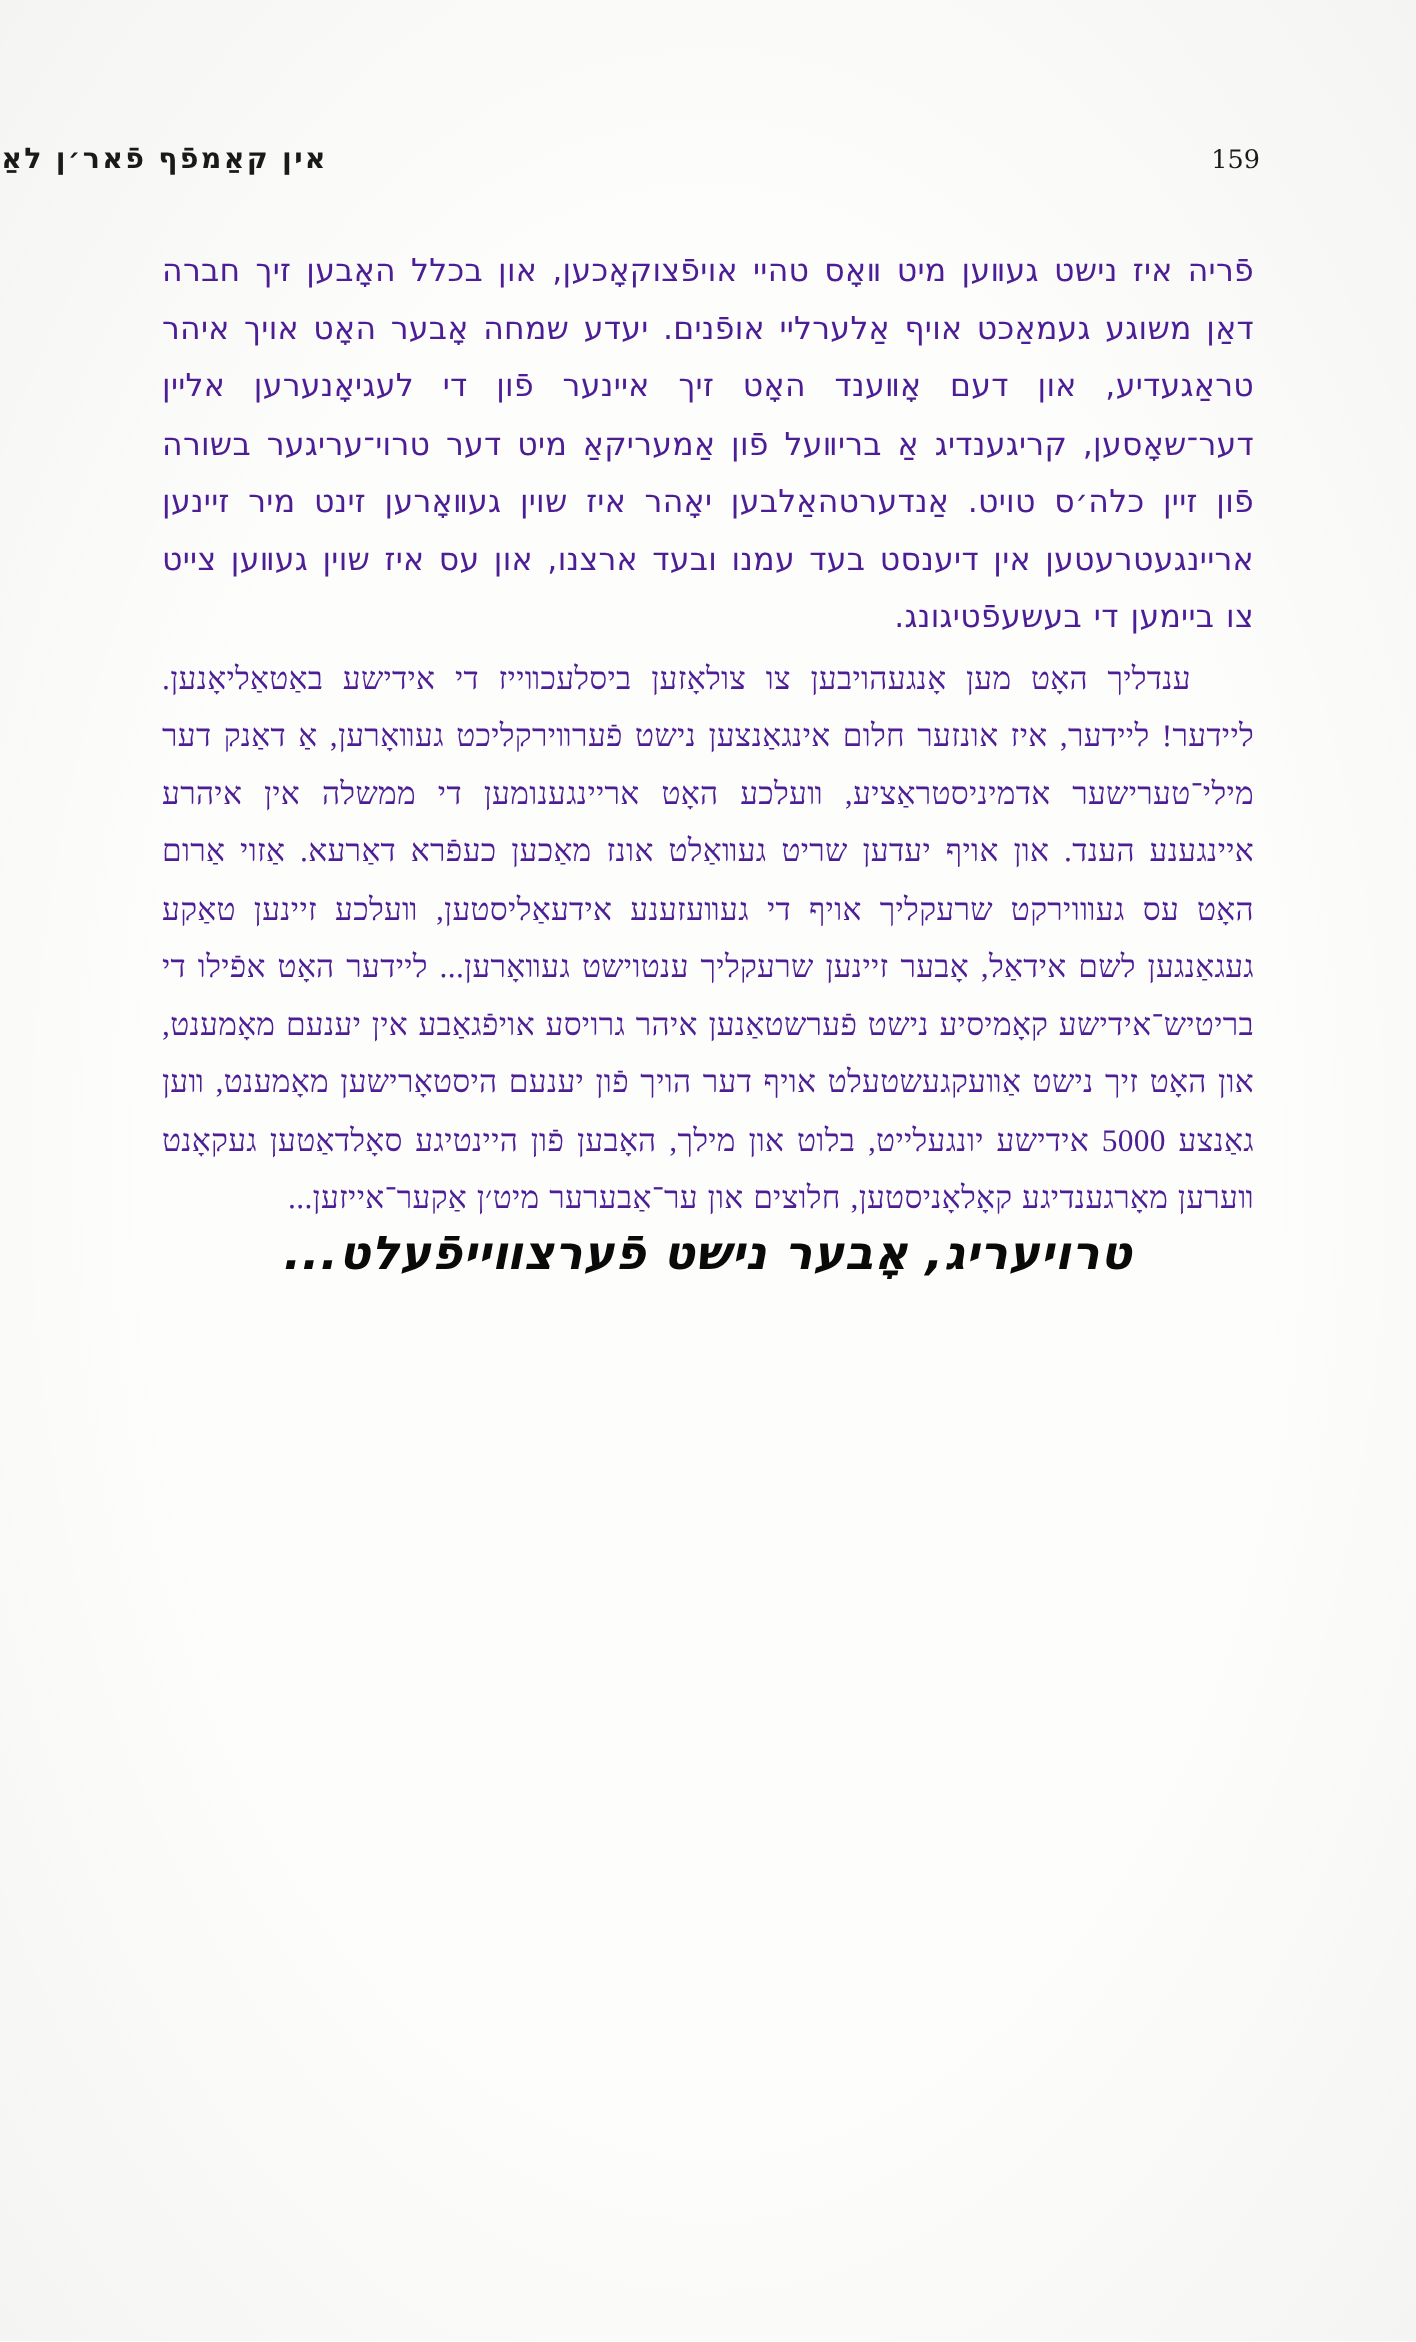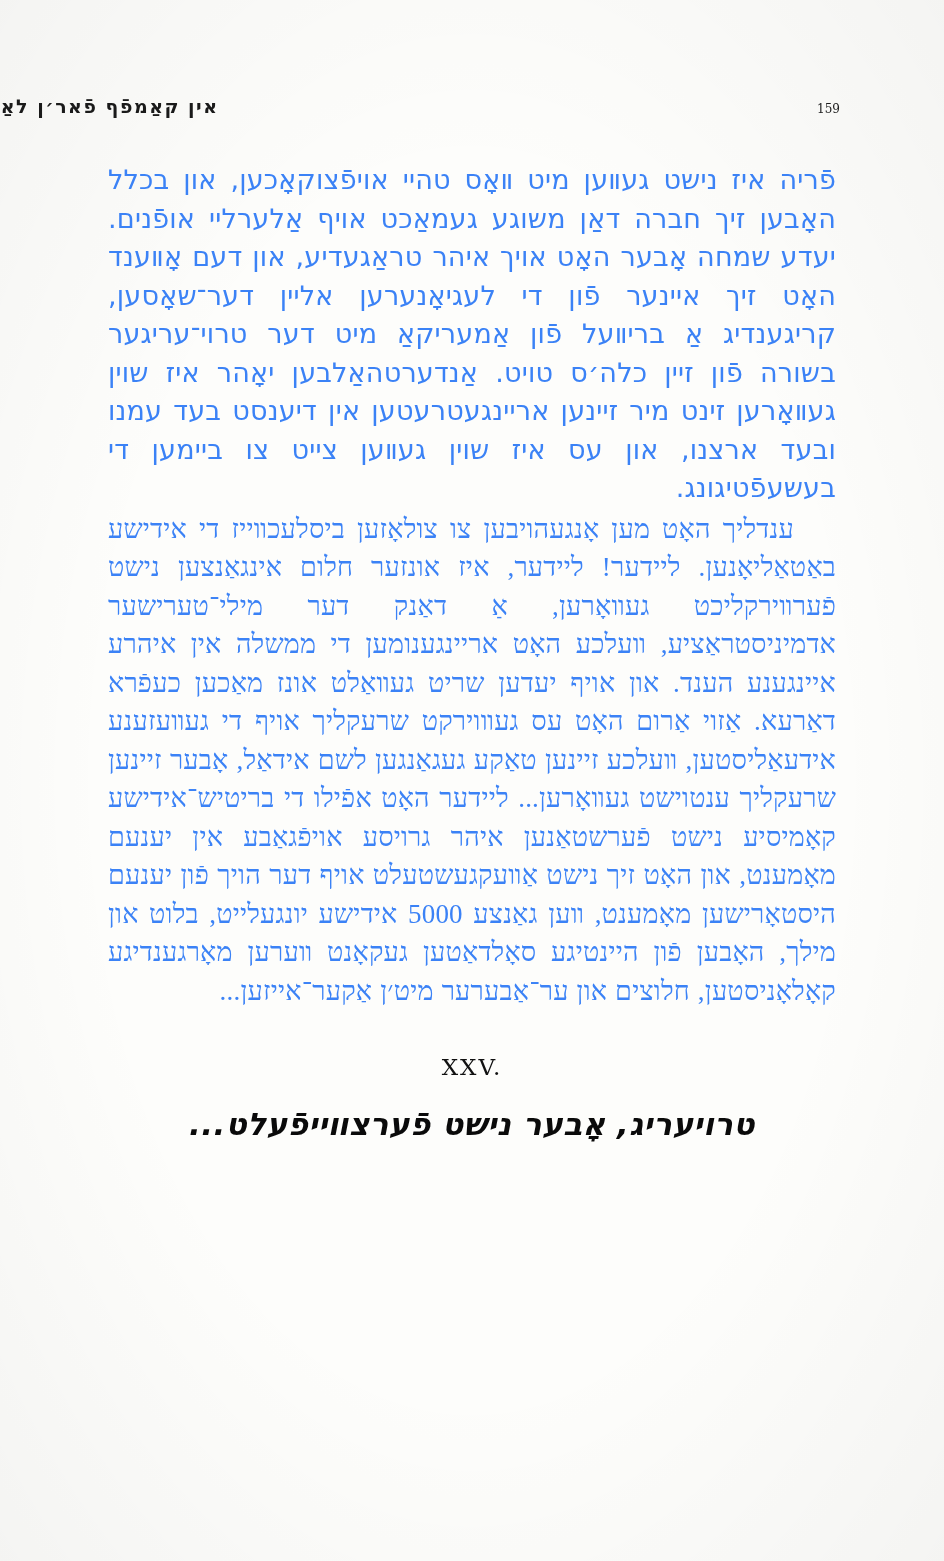--- a/index.html
+++ b/index.html
@@ -52,36 +52,36 @@
     font-size: 19px;
     font-weight: 700;
     letter-spacing: 1.5px;
     color: #1a1a1a;
     direction: rtl;
     transform: translateX(-130px);
     white-space: nowrap;
   }
   .runhead-folio {
     font-family: "DejaVu Serif", serif;
-    font-size: 12px;
+    font-size: 17px;
     color: #1a1a1a;
     direction: ltr;
     transform: translateX(4px);
   }
   
   p.body {
     margin: 0 0 0 0;
     direction: rtl;
     text-align: justify;
     text-justify: inter-word;
-    font-size: 27px;
+    font-size: 21px;
     line-height: 38.5px;
     letter-spacing: 0.2px;
     word-spacing: 1px;
-    color: #3b82f6;
+    color: #4c1d95;
   }
   p.body + p.body {
     margin-top: 2px;
   }
   p.indent {
     text-indent: 42px;
     font-family: Liberation Serif, serif;
   }
   
   .chapter-num {
@@ -113,18 +113,17 @@
 
     <div class="runhead">
       <div class="runhead-title">אין קאַמפֿף פֿאר׳ן לאַנד</div>
       <div class="runhead-folio">159</div>
     </div>
 
     <p class="body">פֿריה איז נישט געװען מיט װאָס טהיי אויפֿצוקאָכען, און בכלל האָבען זיך חברה דאַן משוגע געמאַכט אויף אַלערליי אופֿנים. יעדע שמחה אָבער האָט אויך איהר טראַגעדיע, און דעם אָװענד האָט זיך איינער פֿון די לעגיאָנערען אליין דער־שאָסען, קריגענדיג אַ בריװעל פֿון אַמעריקאַ מיט דער טרוי־עריגער בשורה פֿון זיין כלה׳ס טויט. אַנדערטהאַלבען יאָהר איז שוין געװאָרען זינט מיר זיינען אריינגעטרעטען אין דיענסט בעד עמנו ובעד ארצנו, און עס איז שוין געװען צייט צו ביימען די בעשעפֿטיגונג.</p>
 
     <p class="body indent">ענדליך האָט מען אָנגעהויבען צו צולאָזען ביסלעכװייז די אידישע באַטאַליאָנען. ליידער! ליידער, איז אונזער חלום אינגאַנצען נישט פֿערװירקליכט געװאָרען, אַ דאַנק דער מילי־טערישער אדמיניסטראַציע, װעלכע האָט אריינגענומען די ממשלה אין איהרע איינגענע הענד. און אויף יעדען שריט געװאַלט אונז מאַכען כעפֿרא דאַרעא. אַזוי אַרום האָט עס געװוירקט שרעקליך אויף די געװעזענע אידעאַליסטען, װעלכע זיינען טאַקע געגאַנגען לשם אידאַל, אָבער זיינען שרעקליך ענטוישט געװאָרען... ליידער האָט אפֿילו די בריטיש־אידישע קאָמיסיע נישט פֿערשטאַנען איהר גרויסע אויפֿגאַבע אין יענעם מאָמענט, און האָט זיך נישט אַװעקגעשטעלט אויף דער הויך פֿון יענעם היסטאָרישען מאָמענט, װען גאַנצע 5000 אידישע יונגעלייט, בלוט און מילך, האָבען פֿון היינטיגע סאָלדאַטען געקאָנט װערען מאָרגענדיגע קאָלאָניסטען, חלוצים און ער־אַבערער מיט׳ן אַקער־אייזען...</p>
 
-    <div class="chapter-num">XXV.</div>
     <div class="chapter-title">טרויעריג, אָבער נישט פֿערצװייפֿעלט...</div>
 
 
   </div>
 </div>
 
 </body></html>

